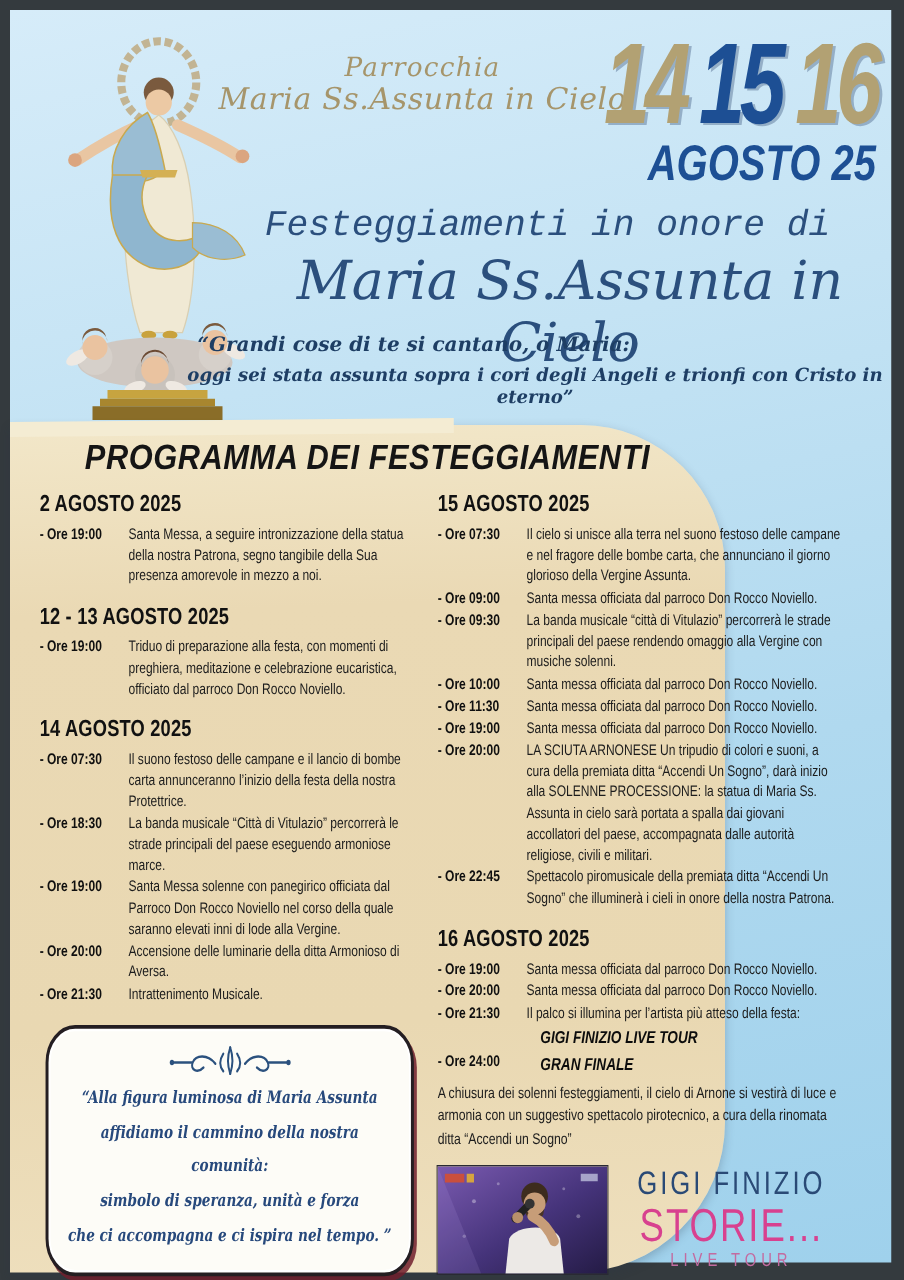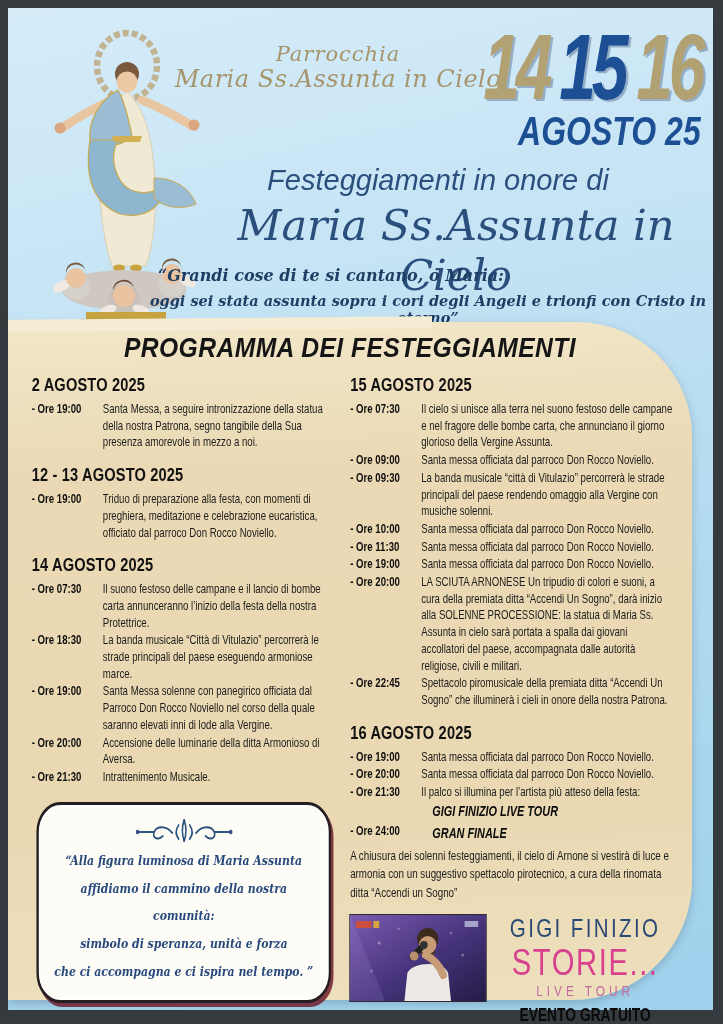--- a/index.html
+++ b/index.html
@@ -14,30 +14,30 @@
   .parish .l2{font-size:24px;letter-spacing:.5px;}
   .dates{position:absolute;top:20px;right:12px;text-align:center;line-height:.85;white-space:nowrap;}
   .dates .num{display:inline-block;font-size:92px;font-weight:bold;font-style:italic;
     transform:scaleX(.72);transform-origin:100% 50%;letter-spacing:-6px;margin-left:-14px;
     text-shadow:3px 2px 0 rgba(32,55,100,.32);}
   .num.gold{color:#b2a173;}
   .num.blue{color:#1d4f94;}
   .dates .month{display:block;font-size:40px;font-weight:800;font-style:italic;color:#1d4f94;
     transform:scaleX(.8);transform-origin:100% 50%;margin-top:8px;letter-spacing:0;}
   .subtitle{position:absolute;top:156px;left:200px;width:460px;text-align:center;
-    font-family:Liberation Sans, sans-serif;font-style:italic;font-size:29px;color:#2b4f7d;}
+    font-family:Liberation Mono, monospace;font-style:italic;font-size:29px;color:#2b4f7d;}
   .big-title{position:absolute;top:192px;left:178px;width:540px;text-align:center;
     font-family:"DejaVu Serif",serif;font-style:italic;font-size:43px;color:#2b4f7d;}
   .hquote1{position:absolute;top:258px;left:150px;width:560px;text-align:left;
     font-family:"DejaVu Serif",serif;font-style:italic;font-weight:bold;font-size:16px;color:#1e3e64;}
   .hquote2{position:absolute;top:284px;left:120px;width:600px;text-align:center;
     font-family:"DejaVu Serif",serif;font-style:italic;font-weight:bold;font-size:14.5px;color:#1e3e64;}
   .statue{position:absolute;top:20px;left:16px;width:200px;height:308px;}
   
-  .parchment{position:absolute;left:0;top:314px;width:684px;height:678px;
+  .parchment{position:absolute;left:0;top:332px;width:572px;height:678px;
     background:linear-gradient(178deg,#f2e7c9 0%,#ead9b4 22%,#e9d8b2 70%,#eedfbd 100%);
     border-radius:0 115px 120px 0;box-shadow:0 3px 8px rgba(40,50,70,.25);}
   .parchment::before{content:"";position:absolute;top:-4px;left:0;width:62%;height:12px;
     background:#f4ecd3;transform:skewY(-.5deg);}
   .programma{position:absolute;top:10px;width:100%;text-align:center;
     font-size:28px;font-weight:800;font-style:italic;color:#151515;
     transform:scaleX(.88);letter-spacing:.5px;}
   .pg-body{position:absolute;top:52px;left:0;width:864px;transform:scaleX(.79);transform-origin:0 0;}
   .columns{display:flex;padding:0 22px 0 30px;}
   .col{min-width:0;}

